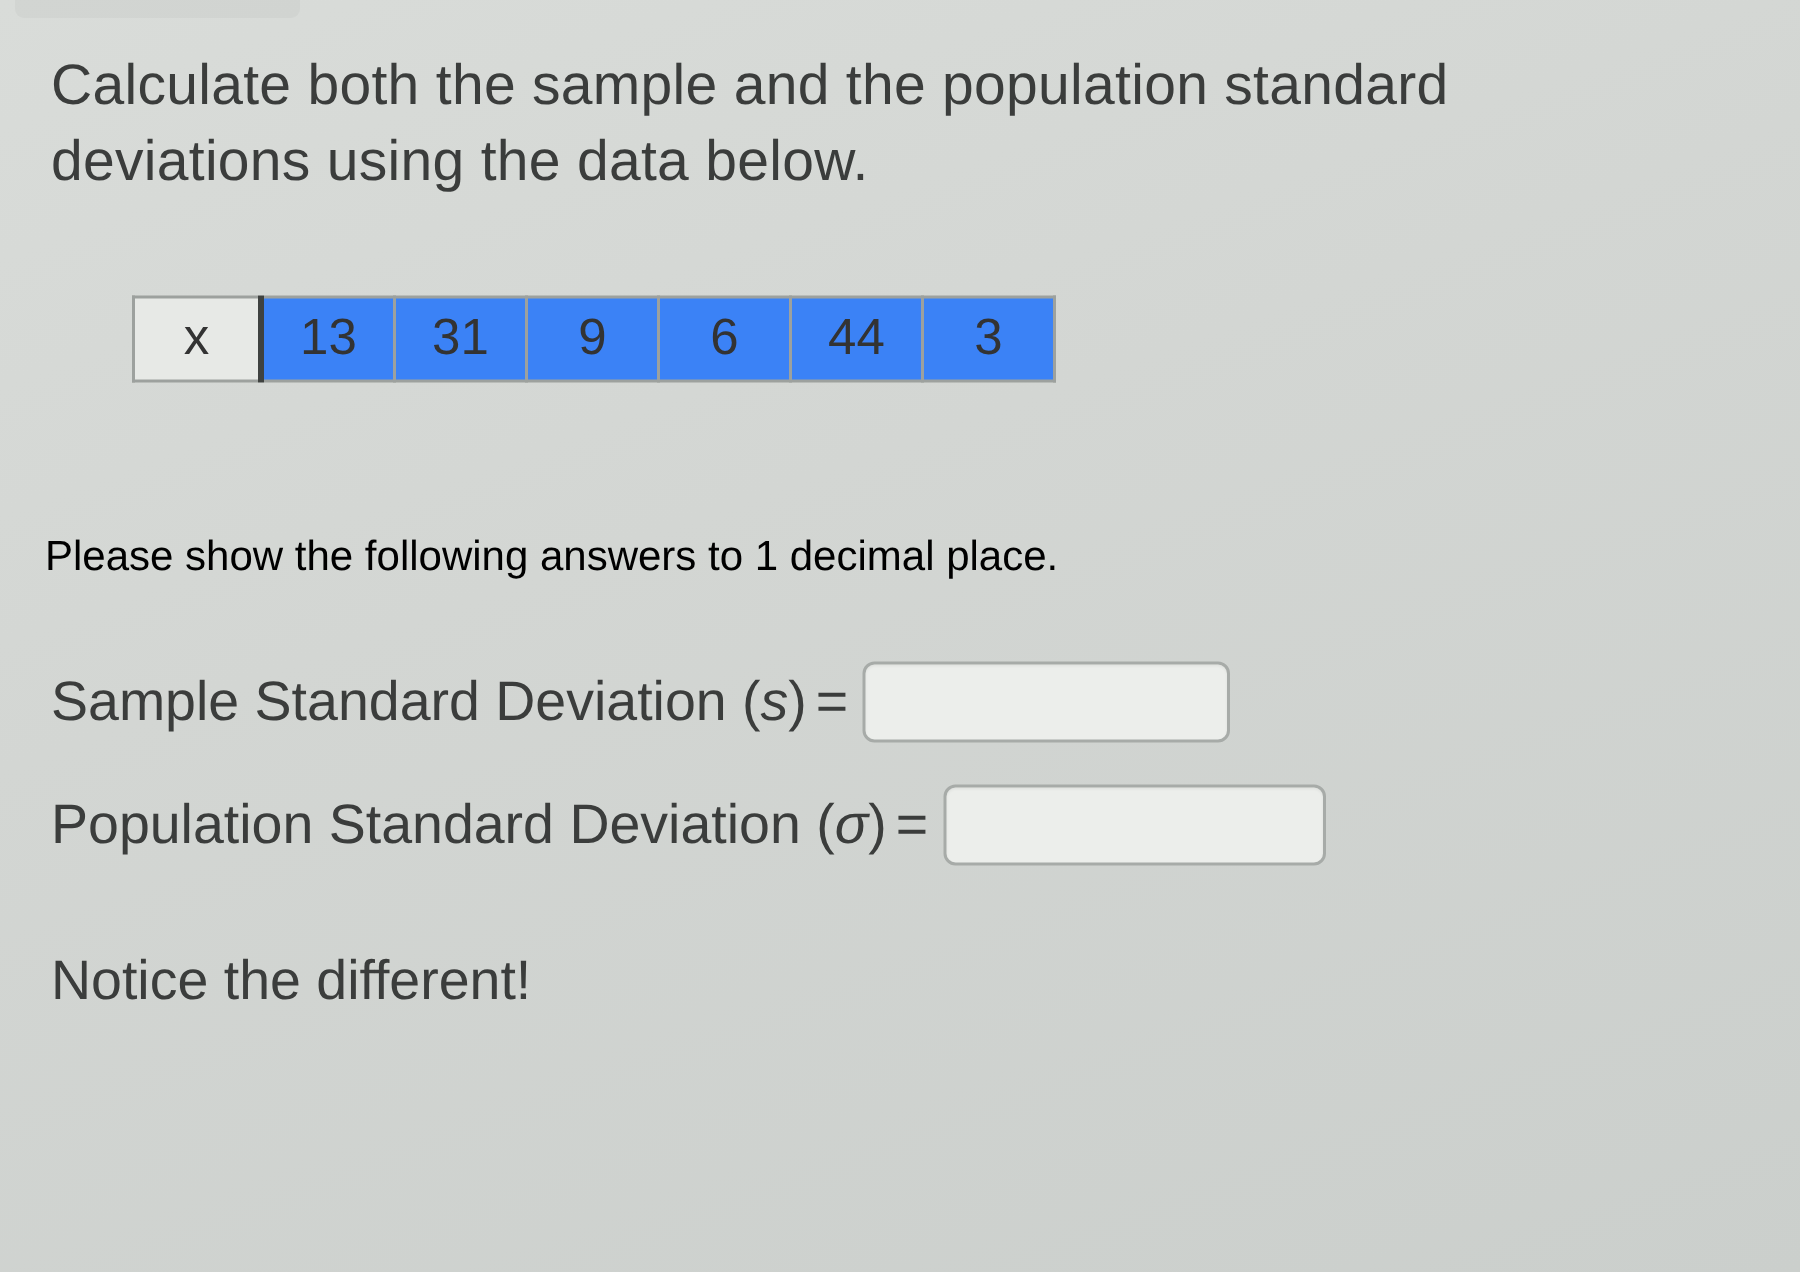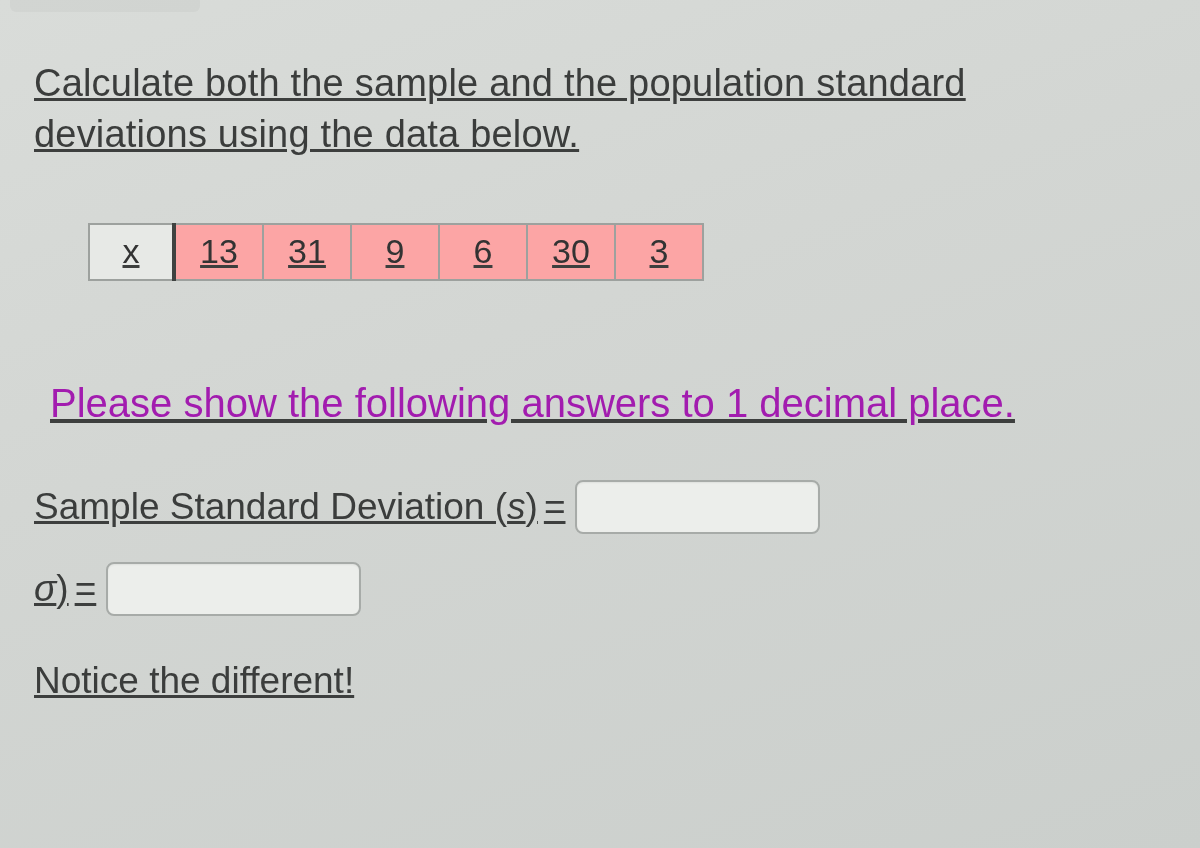--- a/index.html
+++ b/index.html
@@ -9,25 +9,24 @@
     height: 848px;
     overflow: hidden;
   }
   body {
     background: linear-gradient(160deg, #d9dcd9 0%, #d3d6d3 40%, #cbcfcc 100%);
     font-family: "Segoe UI", "Helvetica Neue", Arial, sans-serif;
     color: #3d3f3e;
   }
   .page {
     position: relative;
-    padding: 50px 30px 40px 30px;
+    padding: 24px 30px 40px 30px;
     width: 1140px;
     height: 758px;
     box-sizing: border-box;
-    text-decoration: underline;
   }
   .page::before {
     
     content: "";
     position: absolute;
     left: 10px;
     top: 0;
     width: 190px;
     height: 12px;
     border-bottom-left-radius: 6px;
@@ -48,32 +47,32 @@
     border-collapse: collapse;
     font-size: 34px;
     color: #333;
   }
   table.data td {
     border: 2px solid #9da19e;
     padding: 4px 0;
     text-align: center;
     width: 86px;
     height: 46px;
-    background: #fca5a5;
+    background: #3b82f6;
   }
   table.data td.hdr {
     font-weight: 400;
     background: #e7e9e6;
     border-right: 4px solid #3f4240; 
     width: 82px;
   }
   .instruction {
-    margin: 100px 0 0 20px;
-    font-size: 40px;
-    color: #a21caf;
+    margin: 100px 0 0 0;
+    font-size: 28px;
+    color: #000000;
   }
   .answer-rows {
     margin: 54px 0 12px 4px;
   }
   .answer-row {
     display: flex;
     align-items: center;
     font-size: 37px;
     color: #3b3d3c;
     margin-bottom: 28px;
@@ -93,59 +92,60 @@
     background: #eceeeb;
     box-shadow: inset 0 1px 2px rgba(0,0,0,0.06);
     padding: 0 10px;
     box-sizing: border-box;
     color: #333;
   }
   .row2 input.ans {
     width: 255px;
   }
   .notice {
-    margin: 44px 0 0 4px;
+    margin: 56px 0 0 4px;
     font-size: 37px;
     color: #3b3d3c;
   }
 </style>
 </head>
 <body>
 
 <div class="page">
 
   <p class="prompt">Calculate both the sample and the population standard deviations using the data below.</p>
 
   <div class="table-wrap">
     <table class="data">
       <tbody>
           <tr>
         <td class="hdr">x</td>
         <td>13</td>
         <td>31</td>
         <td>9</td>
         <td>6</td>
-        <td>30</td>
+        <td>44</td>
         <td>3</td>
       </tr>
     </tbody>
       </table>
   </div>
 
   <p class="instruction">Please show the following answers to 1 decimal place.</p>
 
   <div class="answer-rows">
     <div class="answer-row">
       <span>Sample Standard Deviation (</span>
         <span class="italic">s</span>
         <span>) </span>
       <span class="eq">=</span>
       <input class="ans" type="text" style="">
     </div>
     <div class="answer-row row2">
+      <span>Population Standard Deviation (</span>
         <span class="italic">σ</span>
         <span>) </span>
       <span class="eq">=</span>
       <input class="ans" type="text" style="">
     </div>
   </div>
 
   <p class="notice">Notice the different!</p>
 
 </div>

